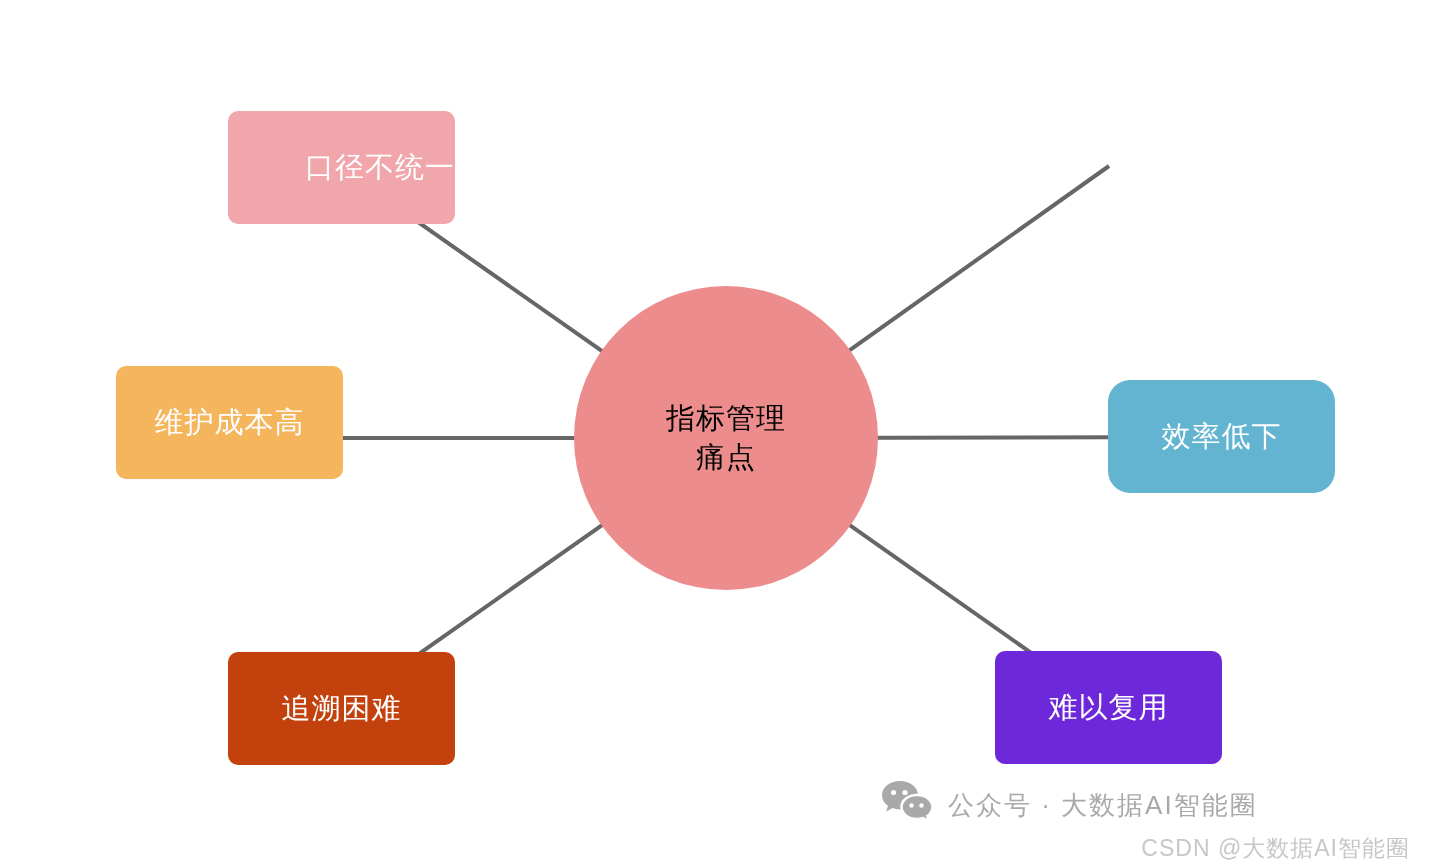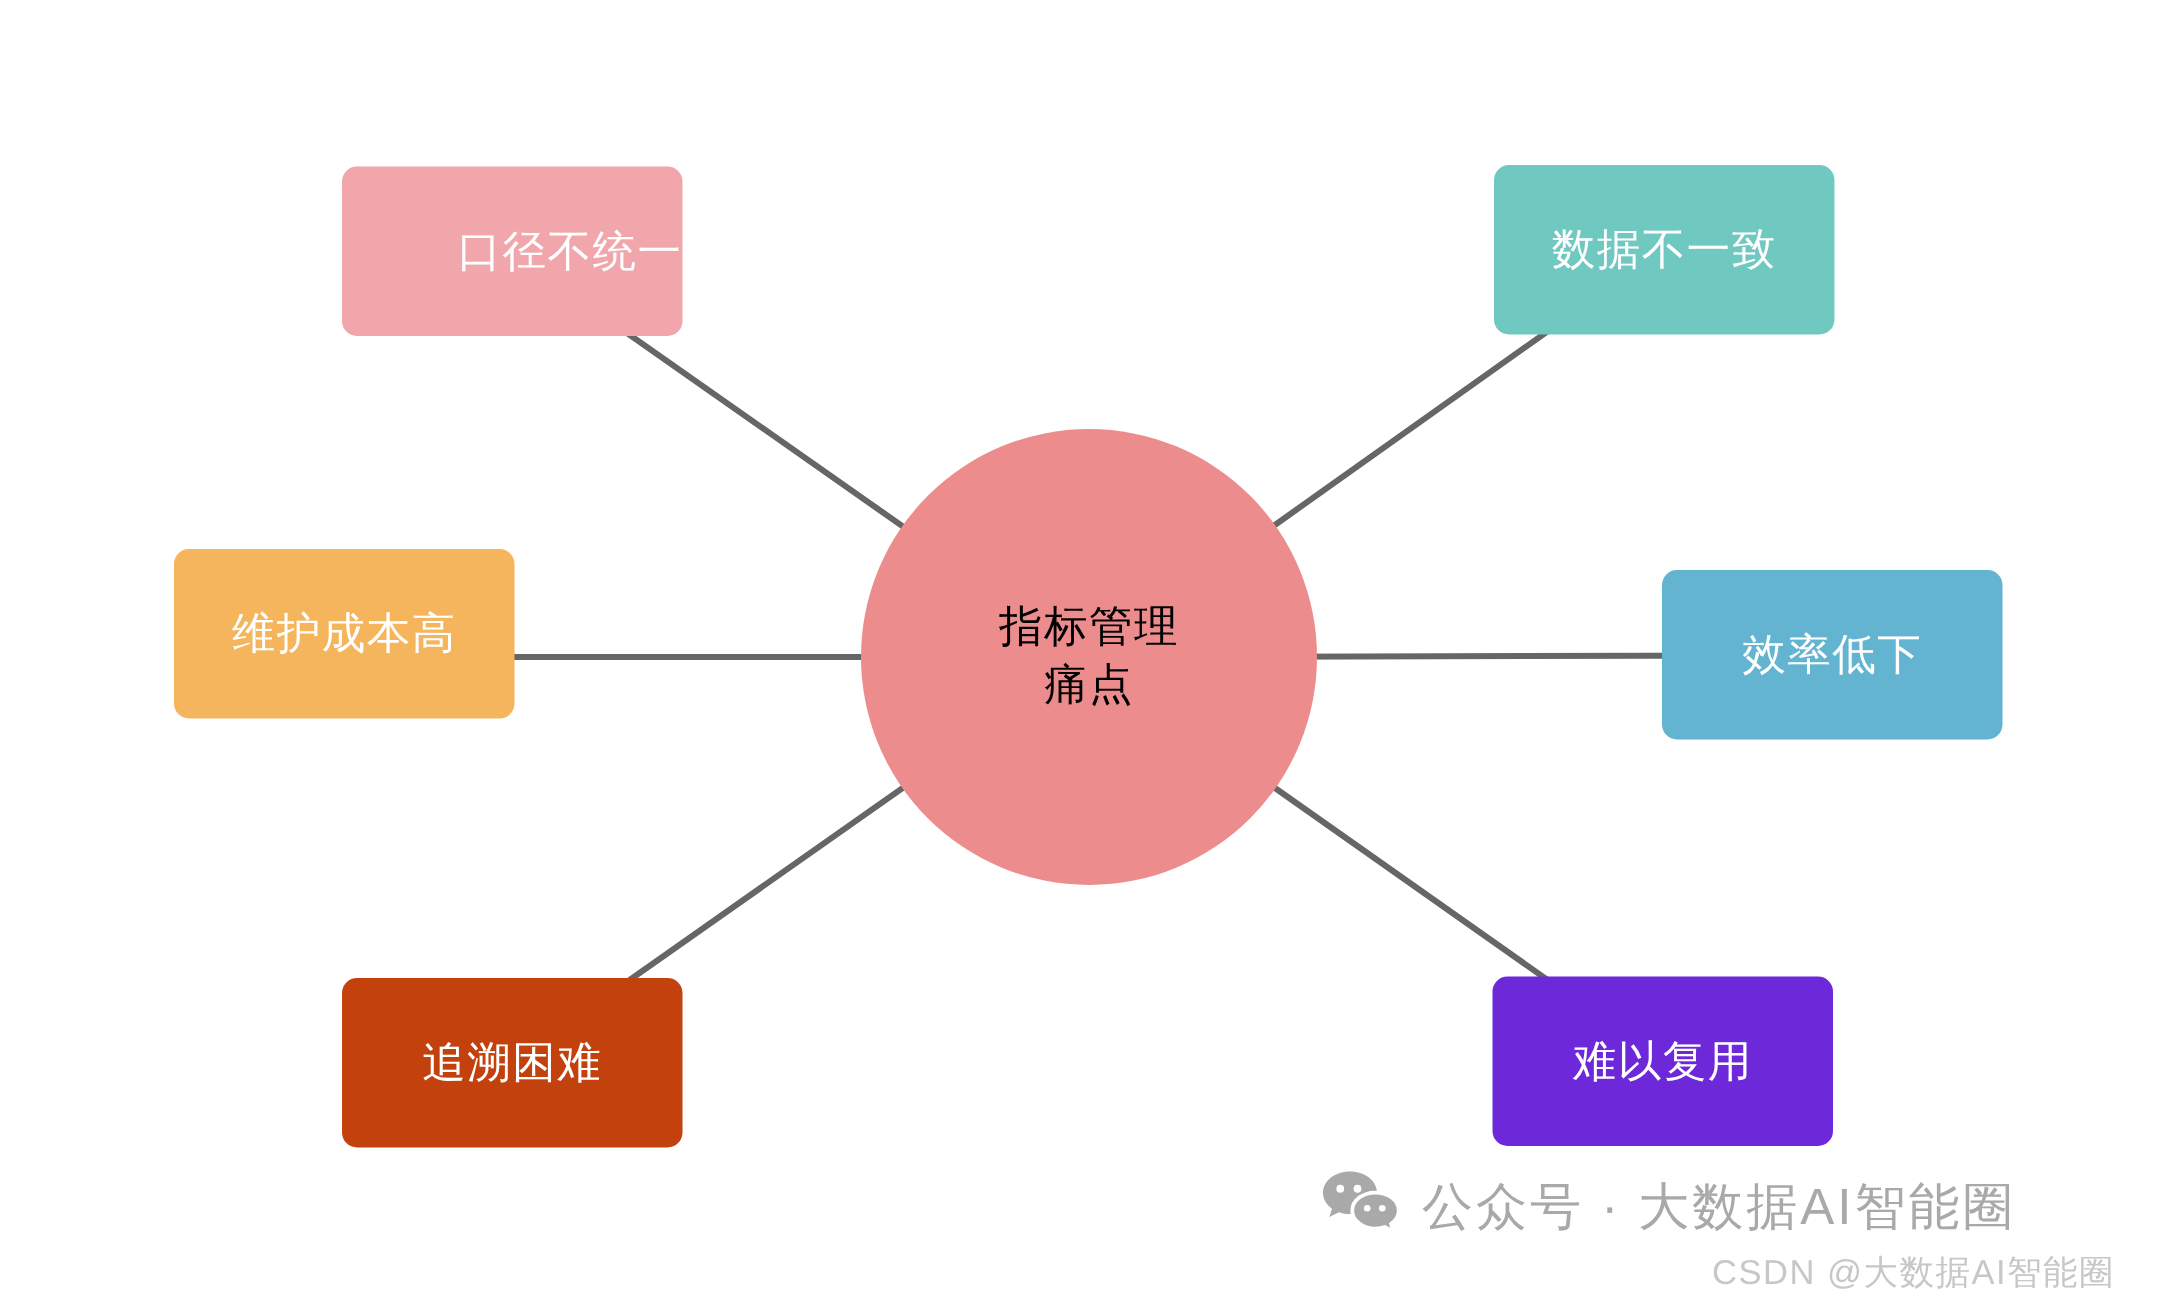--- a/index.html
+++ b/index.html
@@ -27,21 +27,21 @@
     align-items: center;
     justify-content: center;
     color: #ffffff;
     font-size: 29px;
     letter-spacing: 1px;
     font-weight: 400;
   }
   .node-tl { left: 228px; top: 111px; justify-content: flex-end; }
   .node-tr { left: 996px; top: 110px; }
   .node-ml { left: 116px; top: 366px; }
-  .node-mr { left: 1108px; top: 380px; }
+  .node-mr { left: 1108px; top: 380px; border-radius: 22px; }
   .node-bl { left: 228px; top: 652px; }
   .node-br { left: 995px; top: 651px; }
   .center-circle {
     position: absolute;
     left: 574px; top: 286px;
     width: 304px; height: 304px;
     border-radius: 50%;
     display: flex;
     flex-direction: column;
     align-items: center;
@@ -57,21 +57,21 @@
     left: 880px; top: 779px;
     width: 530px;
   }
   .watermark-row1 {
     display: flex;
     align-items: center;
     gap: 14px;
   }
   .wechat-icon { flex: 0 0 auto; }
   .watermark-main {
-    font-size: 34px;
+    font-size: 26px;
     letter-spacing: 2px;
     white-space: nowrap;
   }
   .watermark-csdn {
     margin-top: 2px;
     text-align: right;
     font-size: 23px;
     letter-spacing: 1px;
     white-space: nowrap;
   }
@@ -87,23 +87,20 @@
     <line x1="726" y1="438" x2="229" y2="438" style="stroke: rgb(102, 102, 102);"></line>
     <line x1="726" y1="438" x2="1221" y2="437" style="stroke: rgb(102, 102, 102);"></line>
     <line x1="726" y1="438" x2="342" y2="708" style="stroke: rgb(102, 102, 102);"></line>
     <line x1="726" y1="438" x2="1108" y2="707" style="stroke: rgb(102, 102, 102);"></line>
   </svg>
 
   <div class="node-box node-tl" style="background-color: rgb(240, 166, 170);">
     <span>口径不统一</span>
   </div>
 
-  <div class="node-box node-tr" style="background-color: rgb(112, 201, 193);">
-    <span>数据不一致</span>
-  </div>
 
   <div class="node-box node-ml" style="background-color: rgb(245, 181, 92);">
     <span>维护成本高</span>
   </div>
 
   <div class="node-box node-mr" style="background-color: rgb(98, 180, 208);">
     <span>效率低下</span>
   </div>
 
   <div class="node-box node-bl" style="background-color: #c2410c;">

